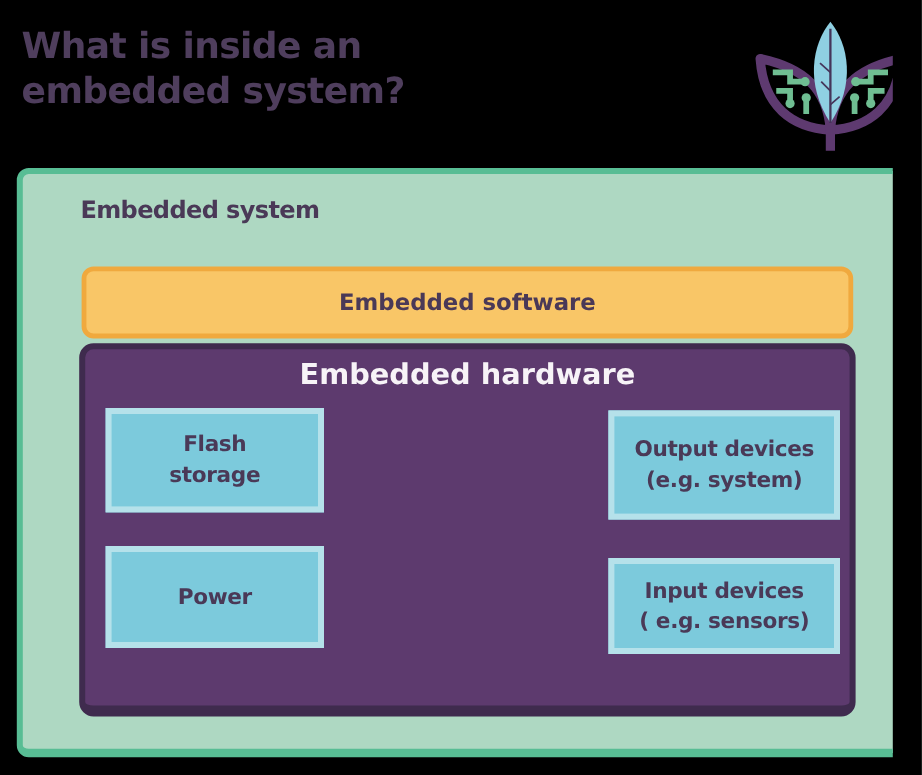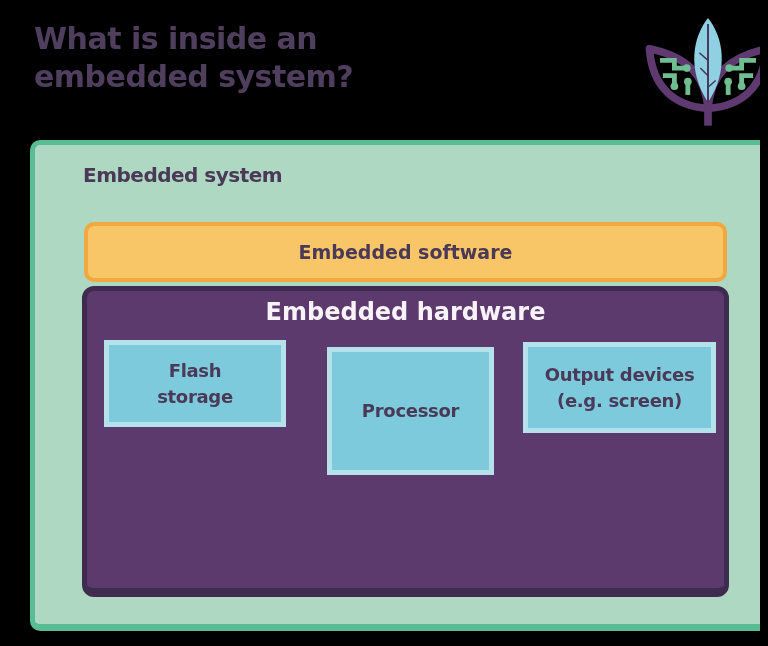--- a/index.html
+++ b/index.html
@@ -17,21 +17,20 @@
     --dark-text:#4a3957;
     --logo-purple:#5e3a70;
     --logo-green:#6fbe92;
     --logo-blue:#8fd0e2;
   }
   html,body{margin:0;padding:0;background:var(--background);}
   .stage{
     position:relative;width:744px;height:646px;overflow:hidden;
     background:var(--background);
     font-family:"DejaVu Sans","Liberation Sans",sans-serif;
-    margin-left:16px;
   }
   .page-title{
     position:absolute;left:18px;top:20px;width:420px;
     font-size:30px;font-weight:800;line-height:1.27;
     color:var(--title-text);white-space:pre-line;letter-spacing:-0.5px;
   }
   .logo{position:absolute;left:620px;top:10px;width:144px;height:118px;}
   .system-box{
     position:absolute;left:14px;top:140px;width:742px;height:491px;
     box-sizing:border-box;background:var(--system-fill);
@@ -119,19 +118,21 @@
 
     <div class="software-box">
       <span class="software-label">Embedded software</span>
     </div>
 
     <div class="hardware-box">
       <div class="hardware-label">Embedded hardware</div>
 
       <div class="component comp-flash">Flash
 storage</div>
-      <div class="component comp-processor">Processor</div>
       <div class="component comp-output">Output devices
-(e.g. screen)</div>
+(e.g. system)</div>
+      <div class="component comp-power">Power</div>
+      <div class="component comp-input">Input devices
+( e.g. sensors)</div>
     </div>
   </div>
 
 </div>
 
 </body></html>

